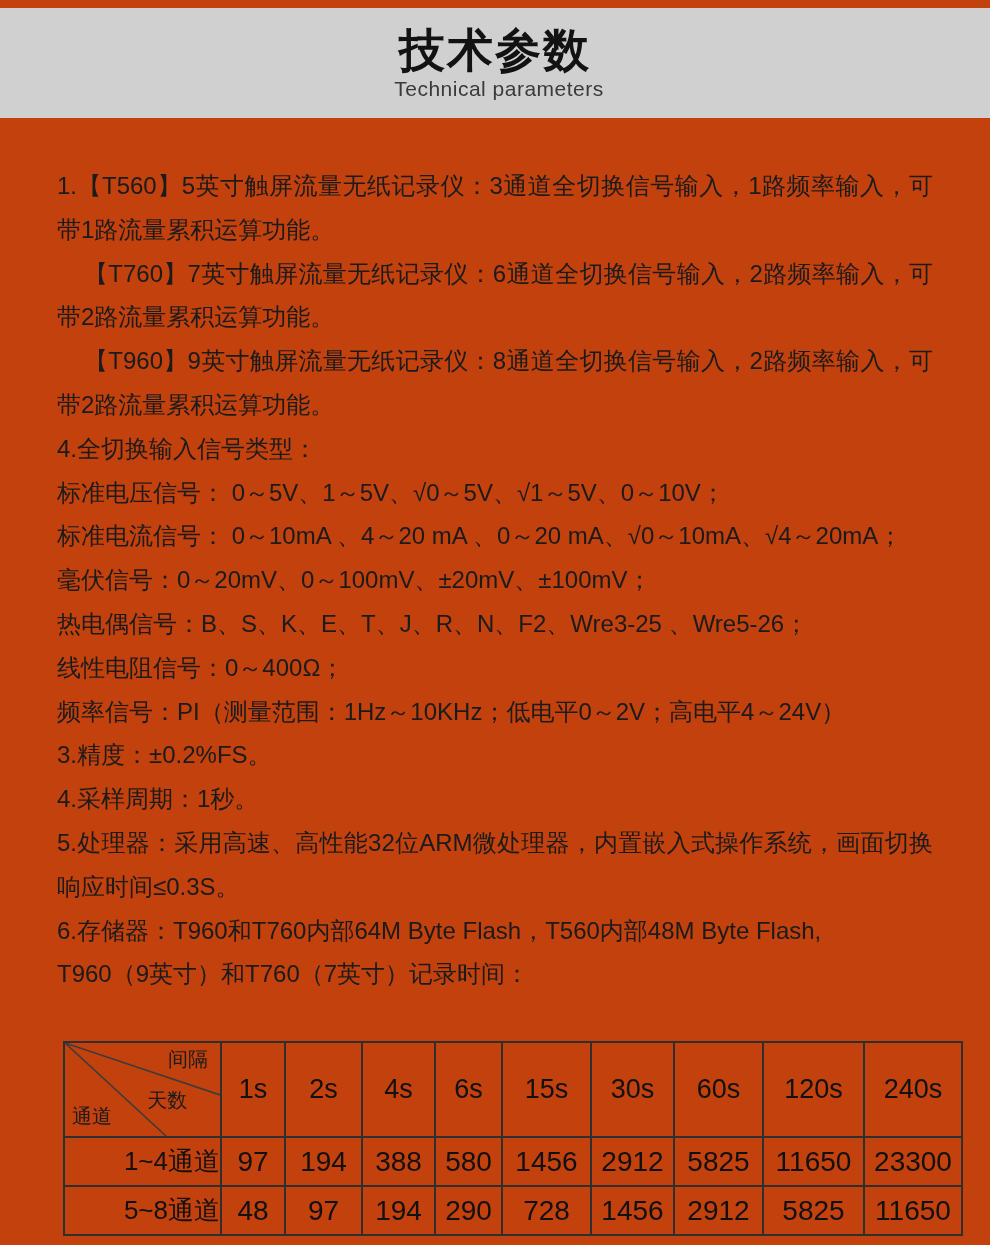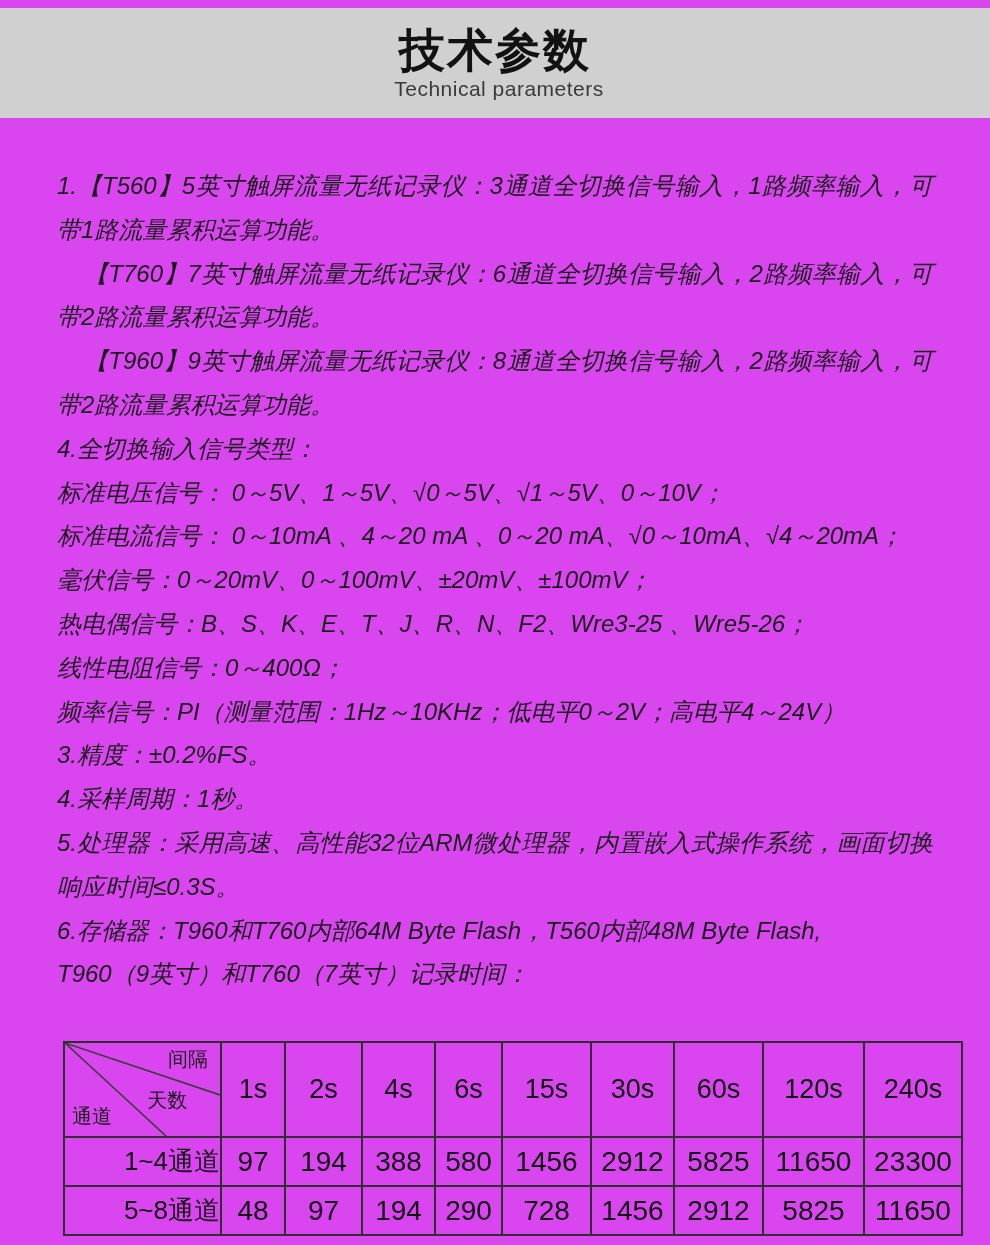--- a/index.html
+++ b/index.html
@@ -1,32 +1,32 @@
 <!DOCTYPE html>
 <html><head>
 <meta charset="utf-8">
 <style>
   html,body{margin:0;padding:0;background:#ffffff;}
   .page{
-    position:relative;width:990px;height:1245px;overflow:hidden;background:#d946ef;
+    position:relative;width:990px;height:1245px;overflow:hidden;background:#c2410c;
     font-family:"Liberation Sans","DejaVu Sans",sans-serif;color:#1a1a1a;
   }
   
   .band{
     position:absolute;left:0;top:8px;width:990px;height:110px;background:#d1d0d0;
     display:flex;flex-direction:column;align-items:center;justify-content:center;
   }
   .band .title{font-size:46px;font-weight:bold;color:#121212;letter-spacing:2px;line-height:1.1;}
   .band .subtitle{font-size:21px;color:#3a3a3a;margin-top:2px;letter-spacing:0.5px;margin-left:8px;}
   
   .spec-text{
     position:absolute;left:57px;top:164px;width:876px;
     font-size:24px;line-height:43.8px;color:#1b1b1b;
   }
-  .spec-text .line{white-space:pre-wrap;font-style:italic;}
+  .spec-text .line{white-space:pre-wrap;}
   .spec-text .line.j{text-align:justify;text-align-last:justify;}
   .spec-text .line.ind{padding-left:27px;}
   
   .tbl-wrap{position:absolute;left:63px;top:1041px;width:878px;}
   table.rec{
     border-collapse:collapse;table-layout:fixed;width:878px;
     font-size:28px;color:#111;
   }
   table.rec th,table.rec td{
     border:2px solid #2f2f2f;text-align:center;vertical-align:middle;

